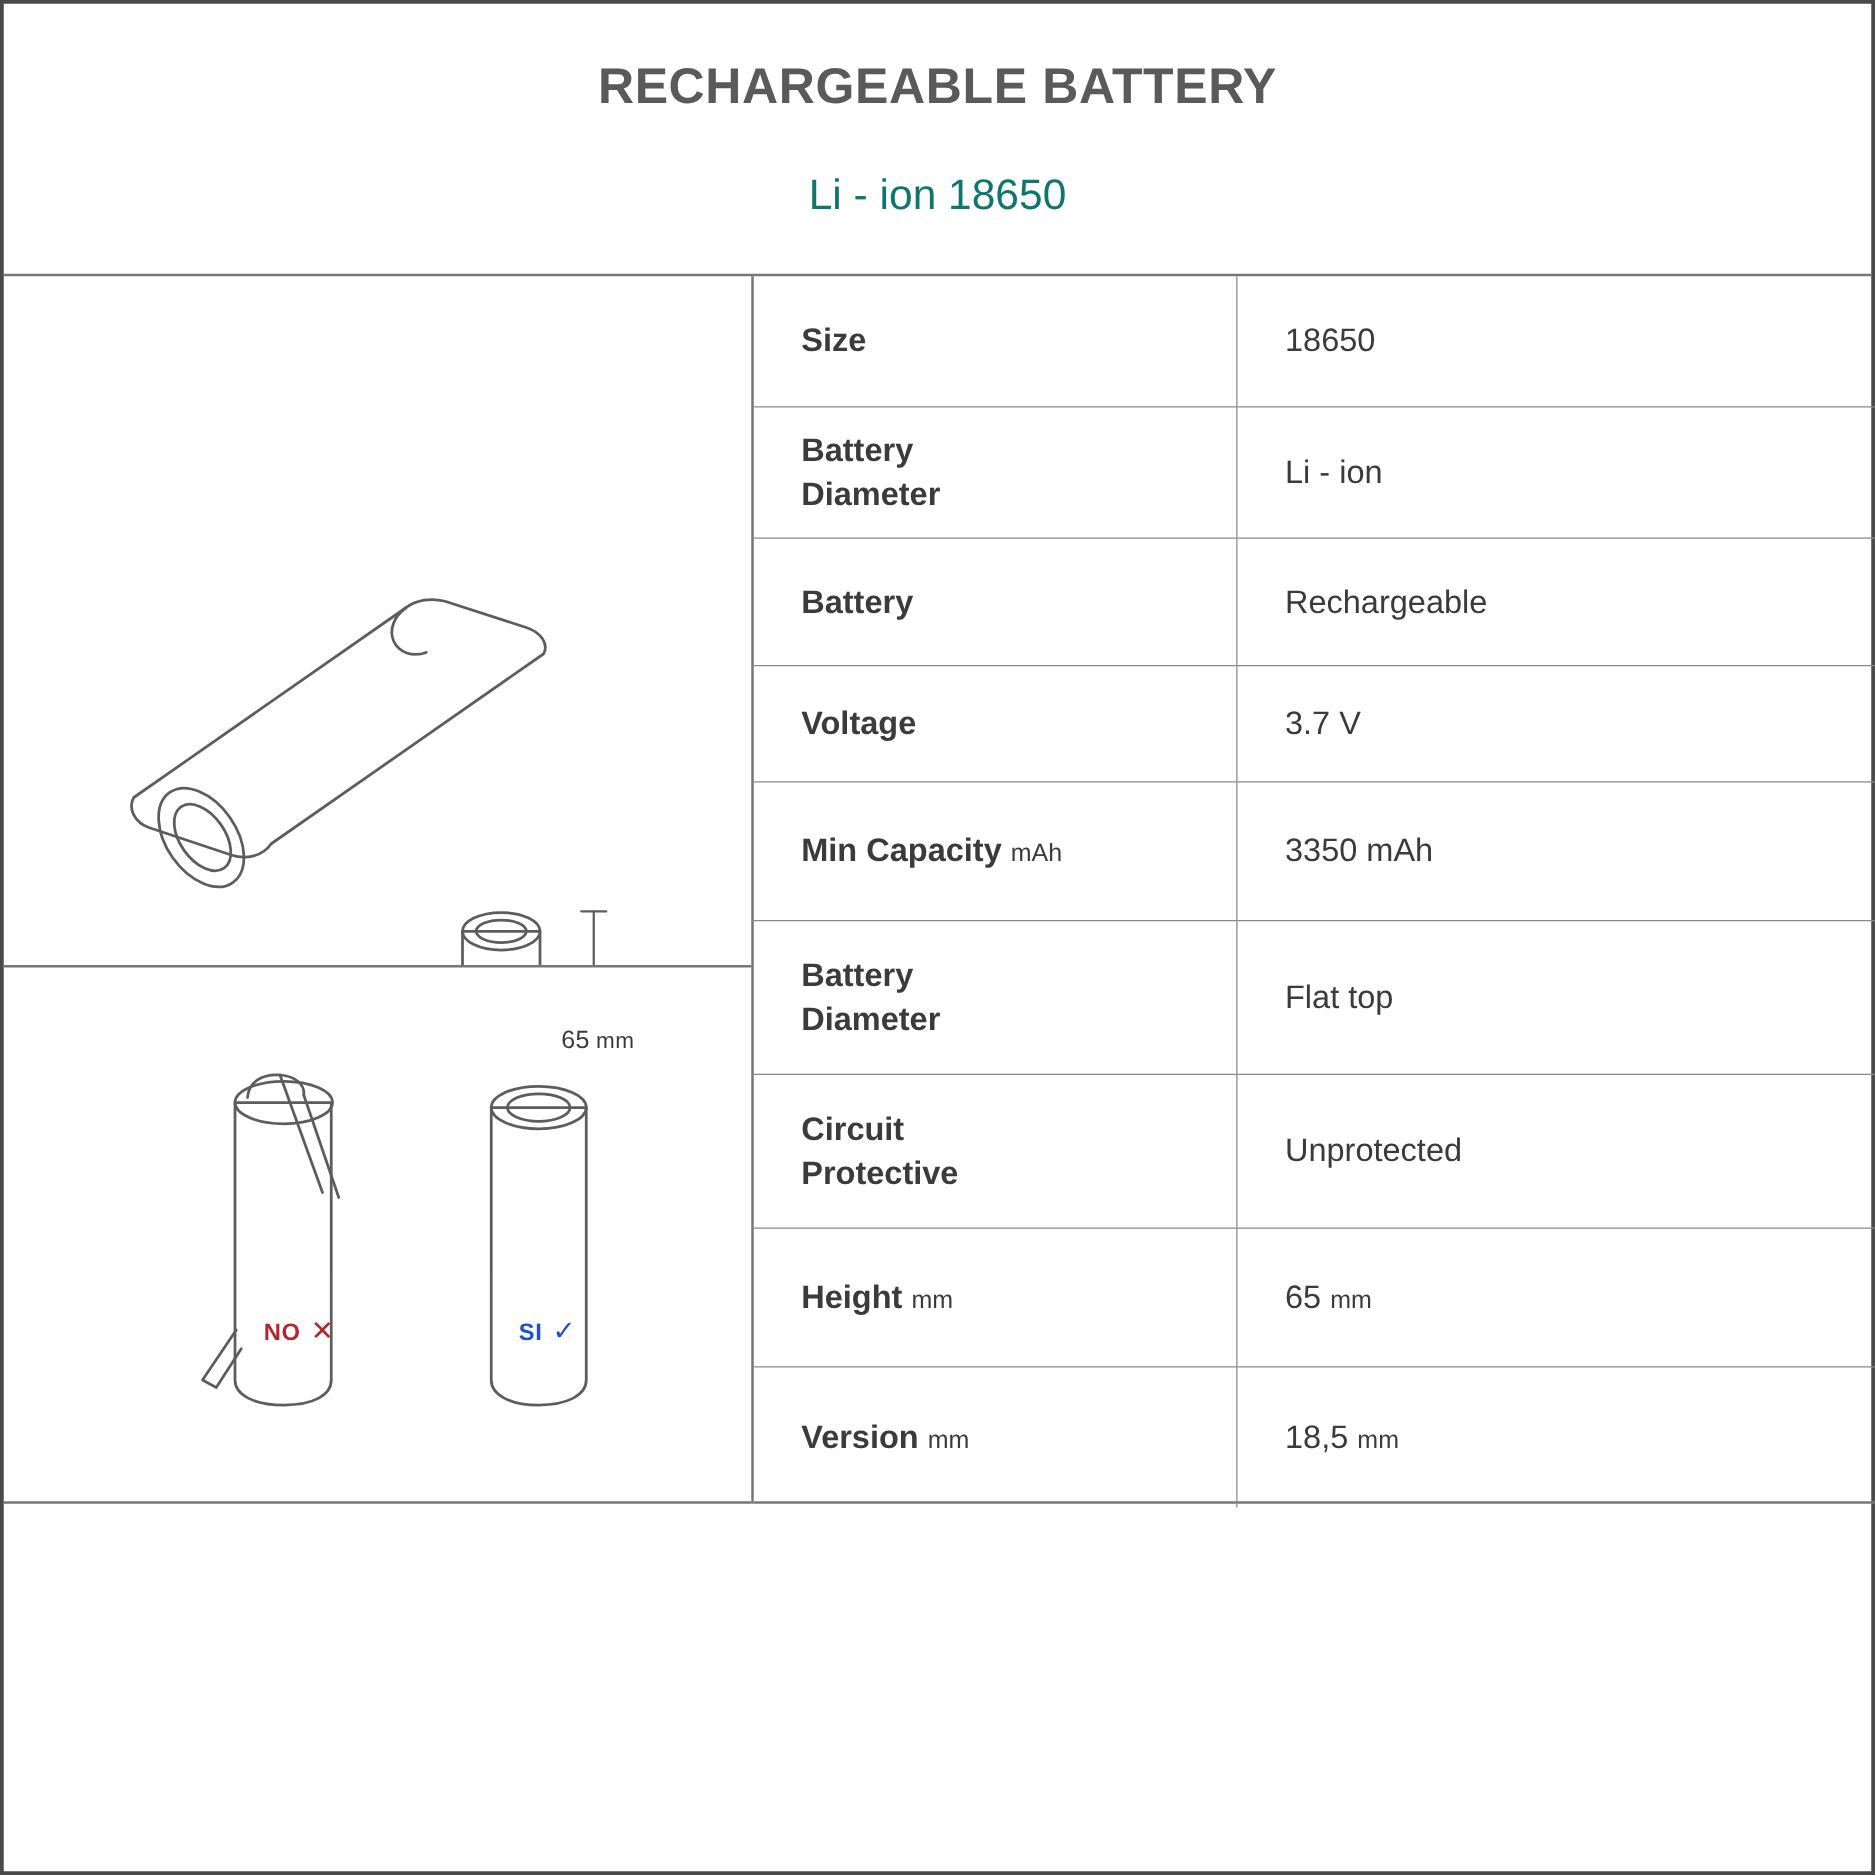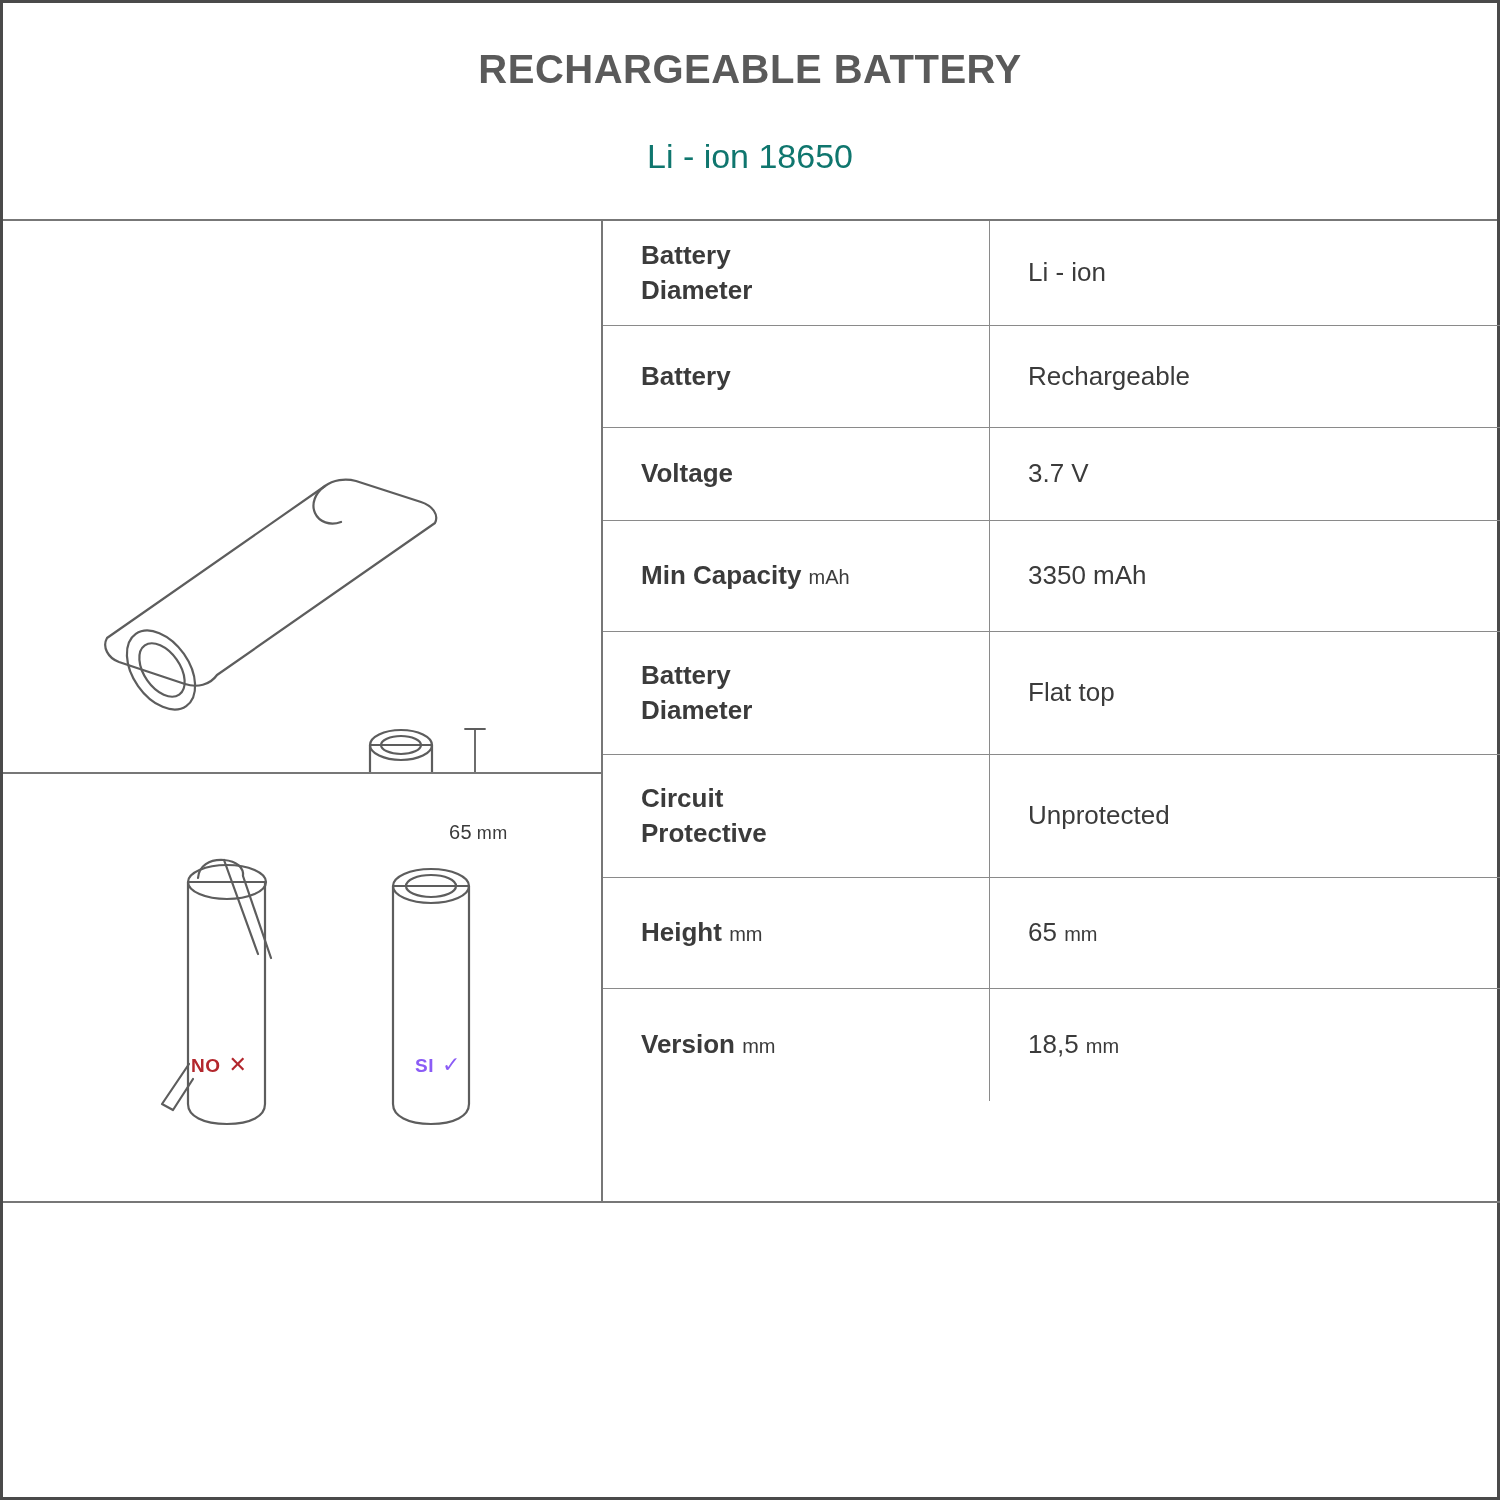--- a/index.html
+++ b/index.html
@@ -88,21 +88,21 @@
   }
   .dim-label .unit { font-size: 18px; }
 
   .cmp-label {
     position: absolute;
     font-size: 19px;
     font-weight: bold;
     letter-spacing: .5px;
   }
   .cmp-no { color: #b3272d; }
-  .cmp-si { color: #8b5cf6; }
+  .cmp-si { color: #1d4ed8; }
   .cmp-mark { font-weight: normal; font-size: 22px; margin-left: 8px; }
 
   
   .spec-table {
     position: absolute;
     left: 600px;
     top: 218px;
     width: 897px;
     height: 982px;
     box-sizing: border-box;
@@ -178,21 +178,21 @@
           <path d="M462 508 L482 508" stroke-width="1.8"></path>
           <path d="M462 717 L482 717" stroke-width="1.8"></path>
         </g>
       </svg>
       <div class="dim-label" style="left:446px; top:600px;">
         <span>65</span><span class="unit" style="margin-left:5px;">mm</span>
       </div>
     </div>
 
     <div class="panel-bottom">
-      <div class="cmp-label cmp-no" style="left:188px; top:278px;">
+      <div class="cmp-label cmp-no" style="left:208px; top:278px;">
         <span>NO</span><span class="cmp-mark">✕</span>
       </div>
       <div class="cmp-label cmp-si" style="left:412px; top:278px;">
         <span>SI</span><span class="cmp-mark">✓</span>
       </div>
       <svg class="panel-svg" width="598" height="427" viewBox="0 0 598 427" style="position:absolute;left:0;top:0;">
         <g fill="none" stroke="#5d5d5d" stroke-width="2.2" stroke-linejoin="round" stroke-linecap="round">
 
           <path d="M185 108 L185 330 C185 342 200 350 224 350 C248 350 262 342 262 330 L262 108 Z"></path>
           <ellipse cx="224" cy="108" rx="39" ry="17"></ellipse>
@@ -211,20 +211,28 @@
         </g>
       </svg>
     </div>
   </div>
 
   <div class="spec-table">
     <table class="spec">
       <tbody>
         <tr>
           <td class="k" style="height:104px;">
+            <span>Size</span>
+          </td>
+          <td class="v">
+            <span>18650</span>
+          </td>
+        </tr>
+        <tr>
+          <td class="k" style="height:104px;">
             <span>Battery</span><br>
             <span>Diameter</span>
           </td>
           <td class="v">
             <span>Li - ion</span>
           </td>
         </tr>
         <tr>
           <td class="k" style="height:101px;">
             <span>Battery</span>

